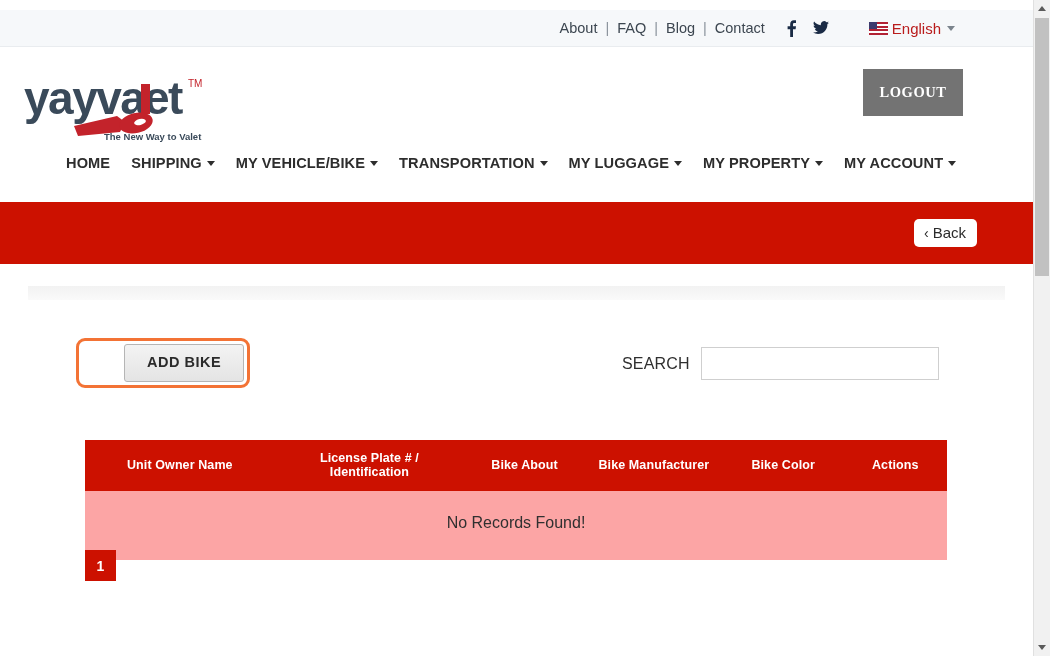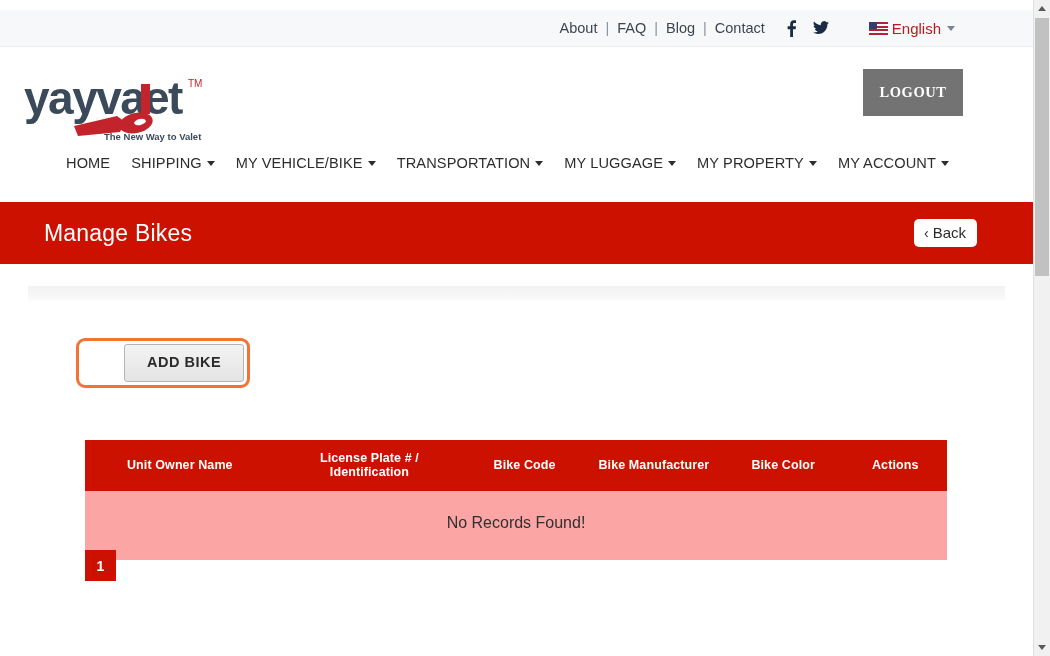--- a/index.html
+++ b/index.html
@@ -129,21 +129,21 @@
     position: absolute;
     left: 66px;
     top: 108px;
     display: flex;
     align-items: center;
   }
   .navitem {
     display: flex;
     align-items: center;
     font-size: 14.6px;
-    font-weight: normal;
+    font-weight: bold;
     color: #2d2d2d;
     letter-spacing: 0.1px;
     margin-right: 21px;
     cursor: pointer;
     white-space: nowrap;
   }
   .navitem:last-child { margin-right: 0; }
   .navcaret {
     display: inline-block;
     width: 0; height: 0;
@@ -440,43 +440,46 @@
           <span class="navcaret"></span>
         </div>
         <div class="navitem">
           <span>MY ACCOUNT</span>
           <span class="navcaret"></span>
         </div>
       </div>
     </div>
 
     <div class="banner">
-      <div class="banner-title">Manage Bikes</div>
       <button class="back-btn">
         <span class="back-chevron">‹</span>
         <span>Back</span>
       </button>
     </div>
 
     <div class="content">
       <div class="breadcrumb-strip"></div>
 
       <div class="toolbar">
         <span class="addbike-focus">
           <button class="addbike-btn">ADD BIKE</button>
         </span>
+        <div class="search-wrap">
+          <span class="search-label">SEARCH</span>
+          <input class="search-input" type="text" placeholder="" style="">
+        </div>
       </div>
 
       <div class="table-block">
         <table class="bikes">
           <thead>
             <tr>
               <th style="width:22%">Unit Owner Name</th>
               <th style="width:22%">License Plate # / Identification</th>
-              <th style="width:14%">Bike Code</th>
+              <th style="width:14%">Bike About</th>
               <th style="width:16%">Bike Manufacturer</th>
               <th style="width:14%">Bike Color</th>
               <th style="width:12%">Actions</th>
             </tr>
           </thead>
           <tbody>
             <tr>
               <td colspan="6">No Records Found!</td>
             </tr>
           </tbody>

